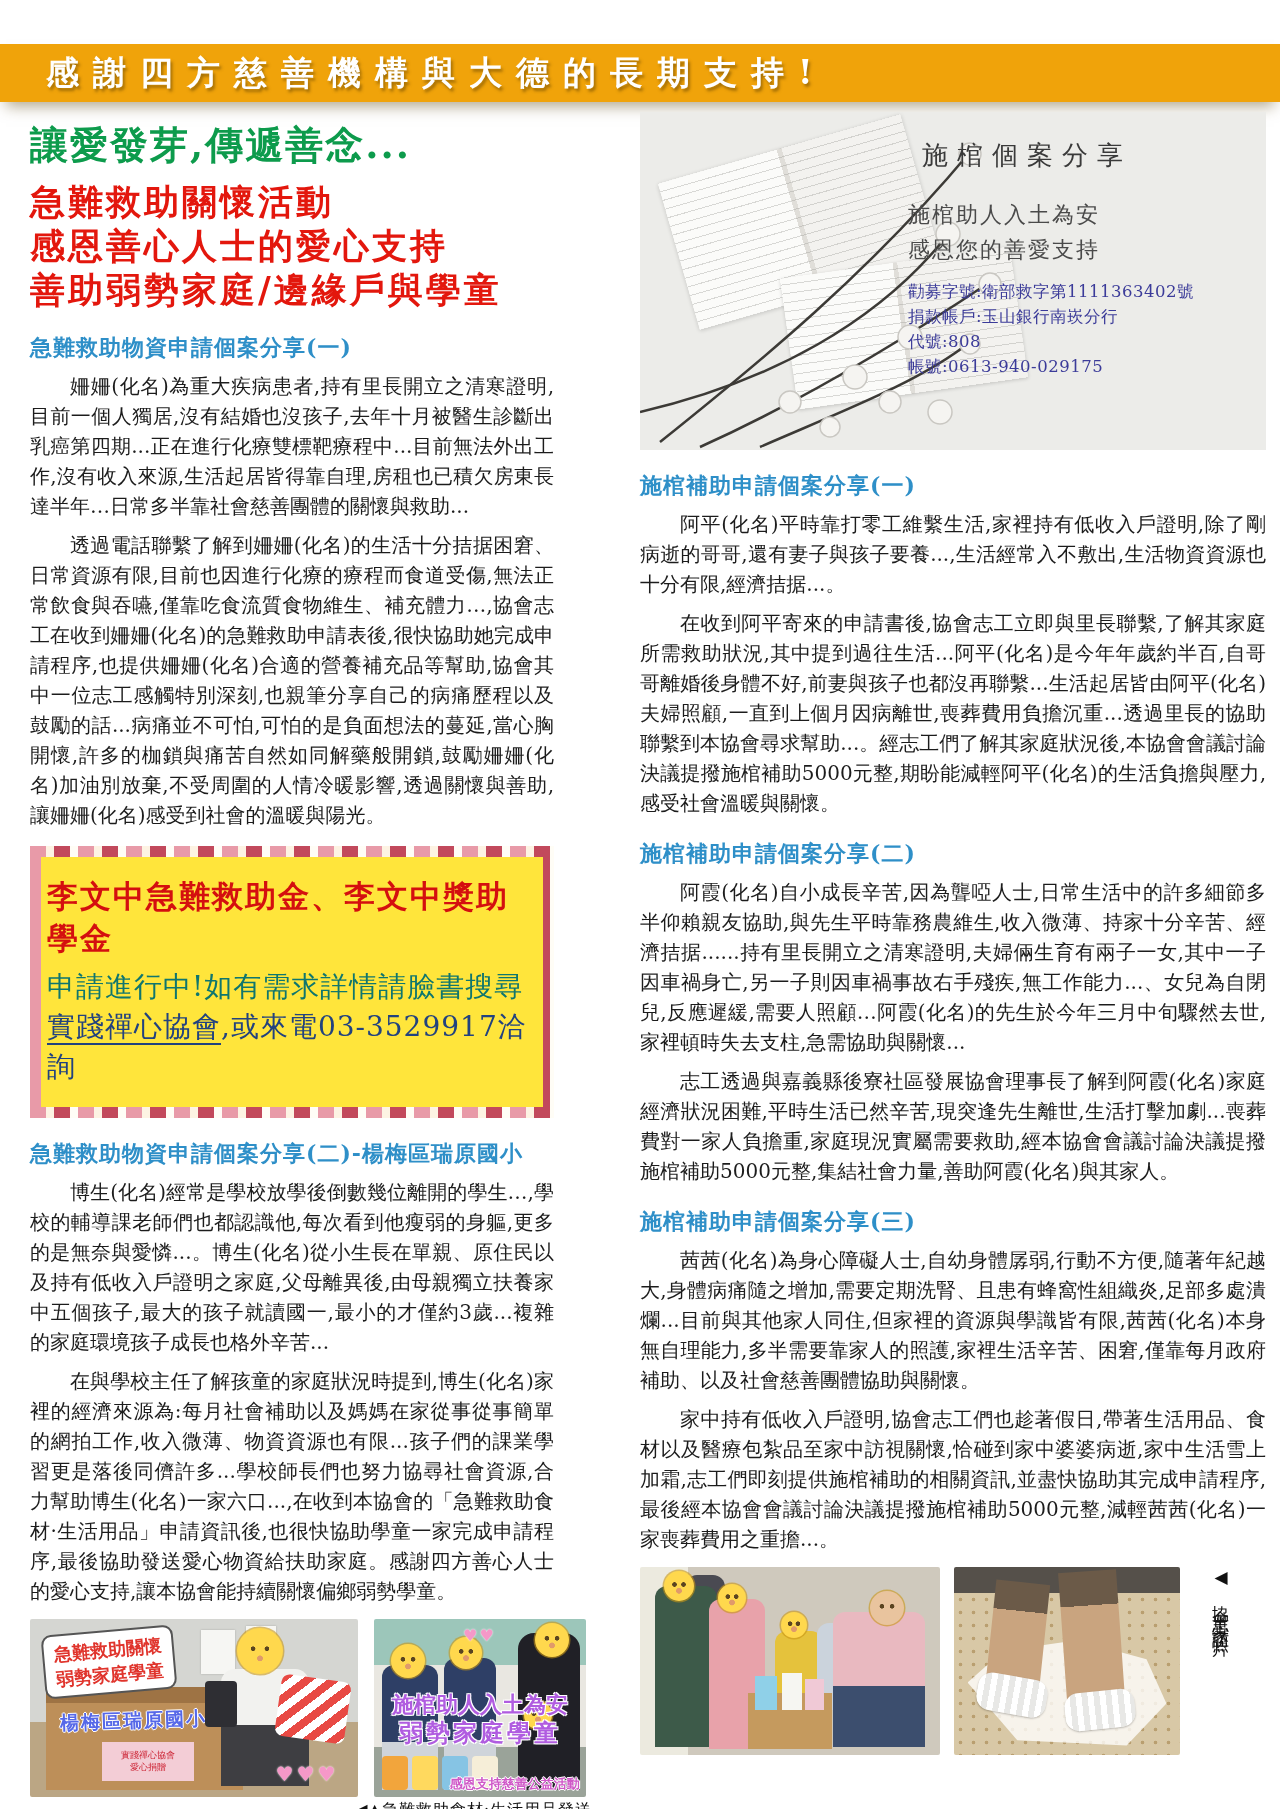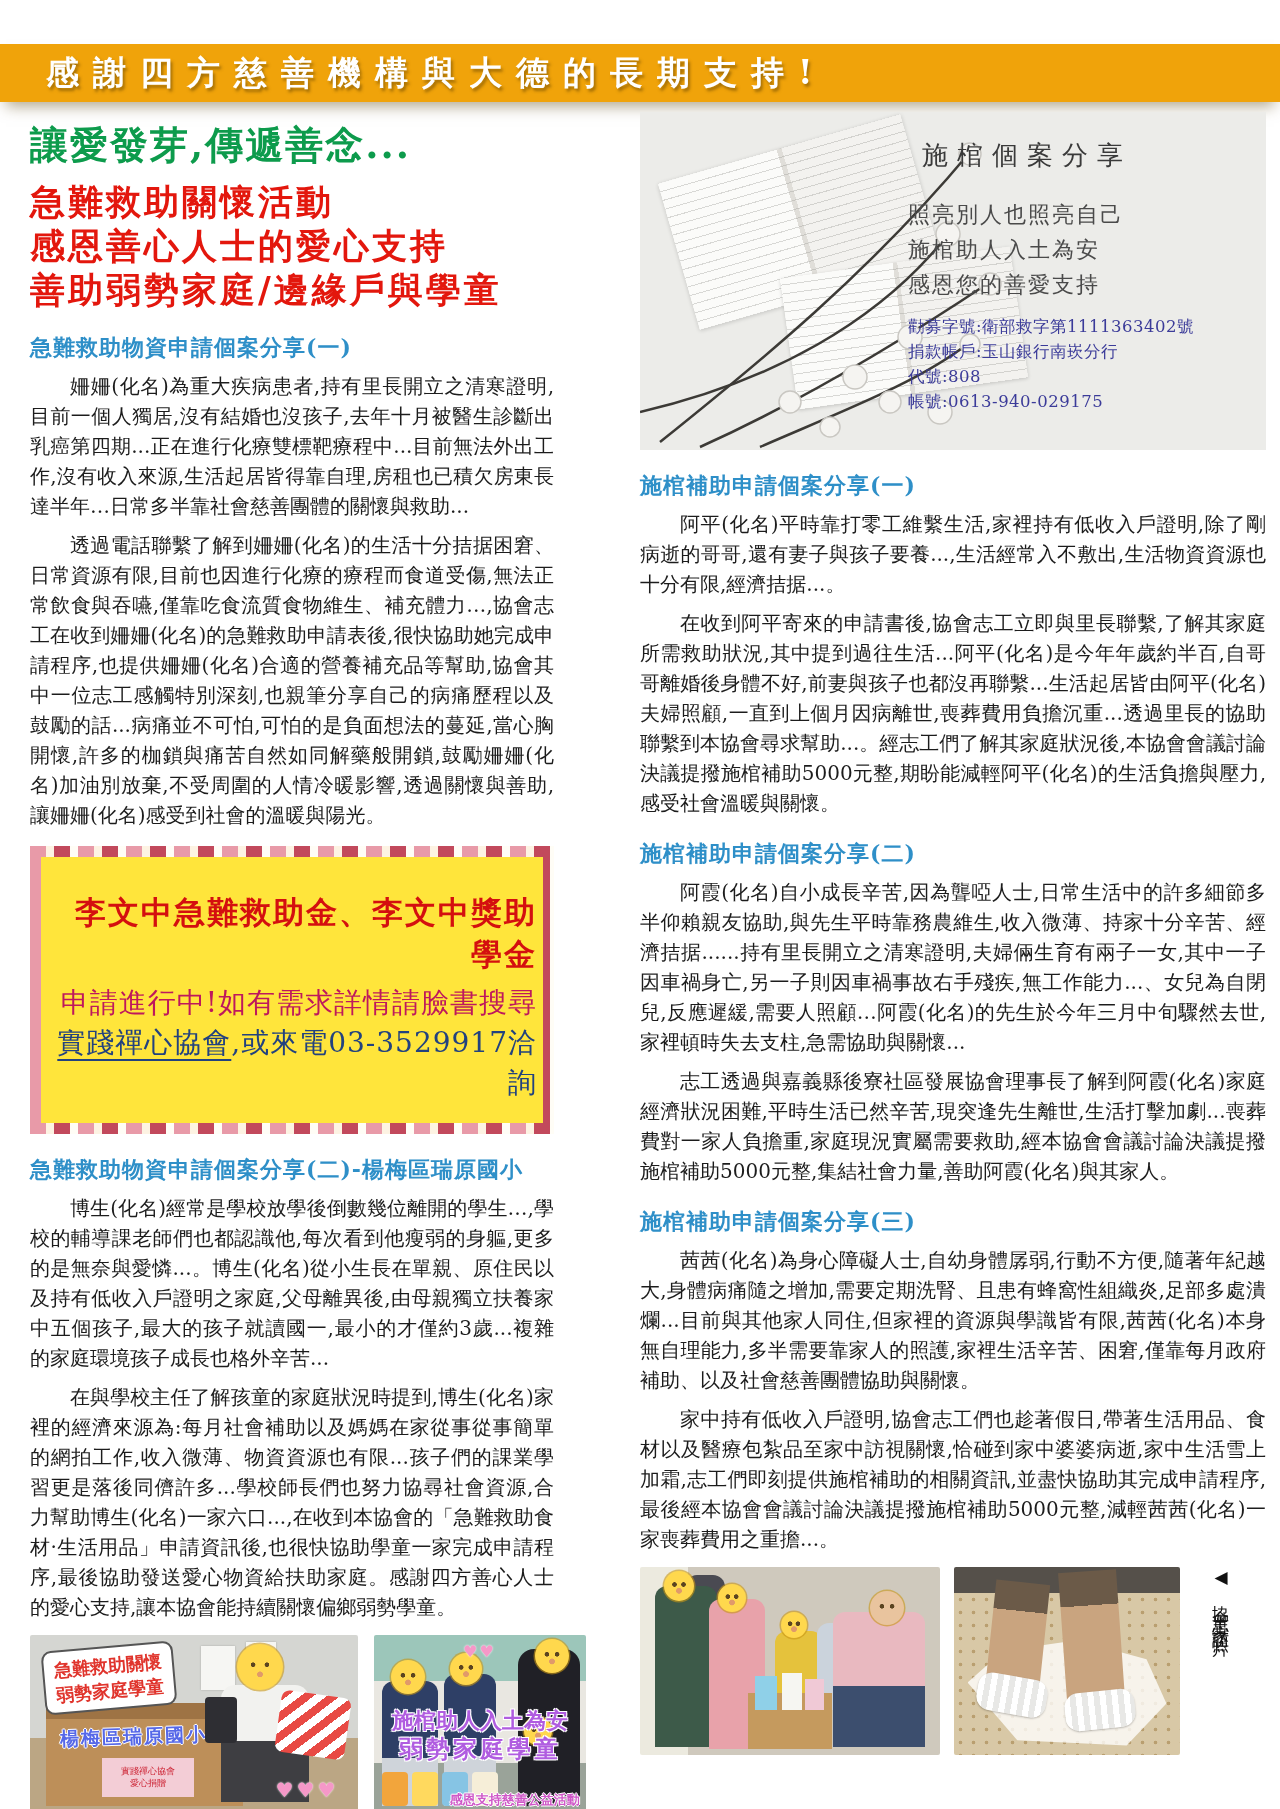--- a/index.html
+++ b/index.html
@@ -19,23 +19,23 @@
   .main-title{margin:0;font-size:38px;font-weight:bold;color:#0D9B4C;letter-spacing:2px;line-height:62px;}
   .subtitle{margin:4px 0 6px;}
   .subtitle div{font-size:35px;font-weight:bold;color:#E3170D;line-height:44px;letter-spacing:3px;}
 
   .sec-head{margin:20px 0 0;font-size:22px;font-weight:bold;color:#2E8FC8;letter-spacing:1px;line-height:30px;}
   p.body{margin:9px 0 0;font-size:20px;line-height:30px;text-align:justify;text-indent:2em;}
 
   
   .notice-wrap{margin-top:16px;padding:11px;
      background:repeating-linear-gradient(90deg,#e89aa8 0 16px,#fdf3e3 16px 24px,#c2495c 24px 40px,#fffdf6 40px 48px);}
-  .notice-inner{background:#FFE53B;padding:34px 6px 20px;text-align:right;}
+  .notice-inner{background:#FFE53B;padding:18px 6px 20px;text-align:left;}
   .notice-line1{font-size:31px;font-weight:bold;color:#D40F0F;letter-spacing:2px;line-height:42px;}
-  .notice-line2{margin-top:8px;font-size:28px;color:#be185d;letter-spacing:1px;line-height:40px;}
+  .notice-line2{margin-top:8px;font-size:28px;color:#0f766e;letter-spacing:1px;line-height:40px;}
   .notice-line3{font-size:28px;color:#22427F;letter-spacing:1px;line-height:40px;}
   .notice-line3 .u{text-decoration:underline;text-underline-offset:7px;}
 
   
   .photo-row-left{display:flex;gap:16px;margin-top:13px;height:178px;}
   .photo-row-right{display:flex;gap:14px;margin-top:13px;height:188px;}
   .ph{position:relative;overflow:hidden;border-radius:2px;flex:none;}
   .caption-left{width:562px;margin-top:3px;text-align:right;font-size:16px;letter-spacing:1px;color:#111;}
   .vcap{writing-mode:vertical-rl;text-orientation:upright;font-size:17px;letter-spacing:5px;
         color:#111;margin-left:14px;line-height:26px;}
@@ -240,21 +240,20 @@
             <circle cx="215" cy="265" r="12"></circle>
           <circle cx="150" cy="290" r="11"></circle>
             <circle cx="250" cy="290" r="11"></circle>
           <circle cx="300" cy="300" r="12"></circle>
             <circle cx="190 " cy="315" r="10"></circle>
         </g>
       </svg>
       <div class="pc-text">
         <div class="pc-title">施棺個案分享</div>
         <div class="pc-poem">
-          <div>照亮別人也照亮自己</div>
           <div>施棺助人入土為安</div>
           <div>感恩您的善愛支持</div>
         </div>
         <div class="pc-donate">
           <div>勸募字號:衛部救字第1111363402號</div>
           <div>捐款帳戶:玉山銀行南崁分行</div>
           <div>代號:808</div>
           <div>帳號:0613-940-029175</div>
 
         </div>

